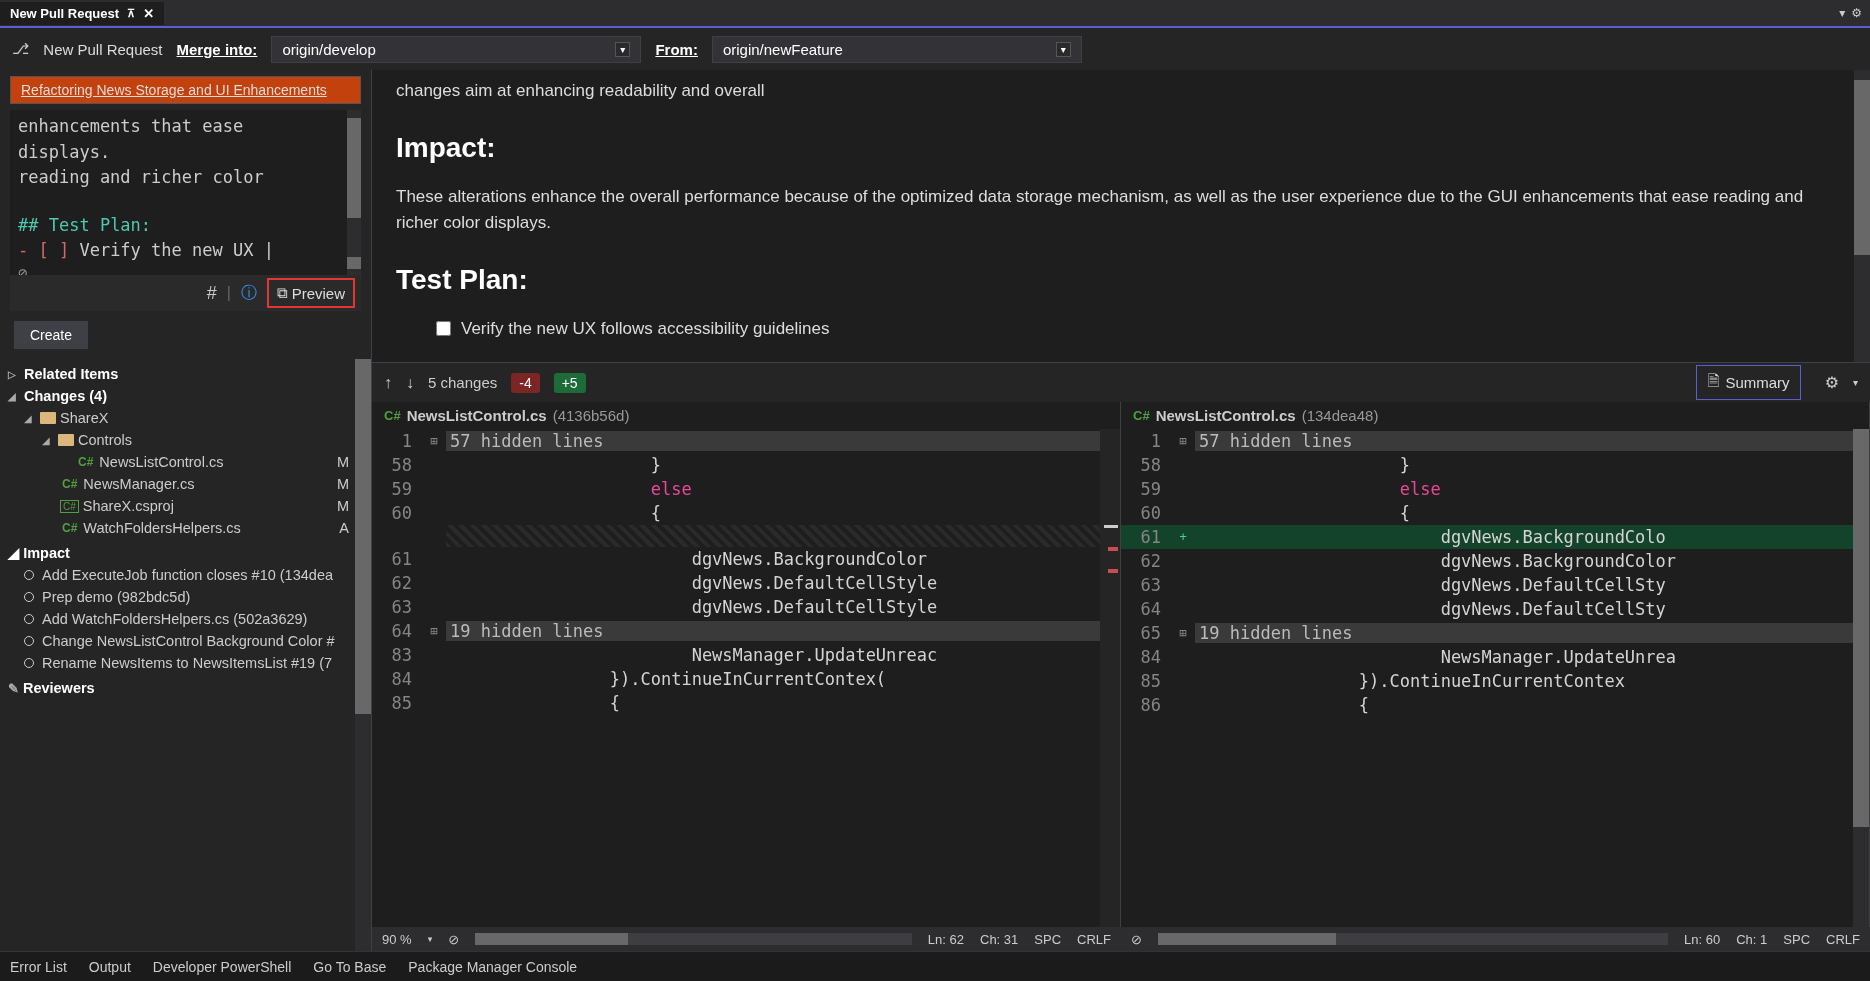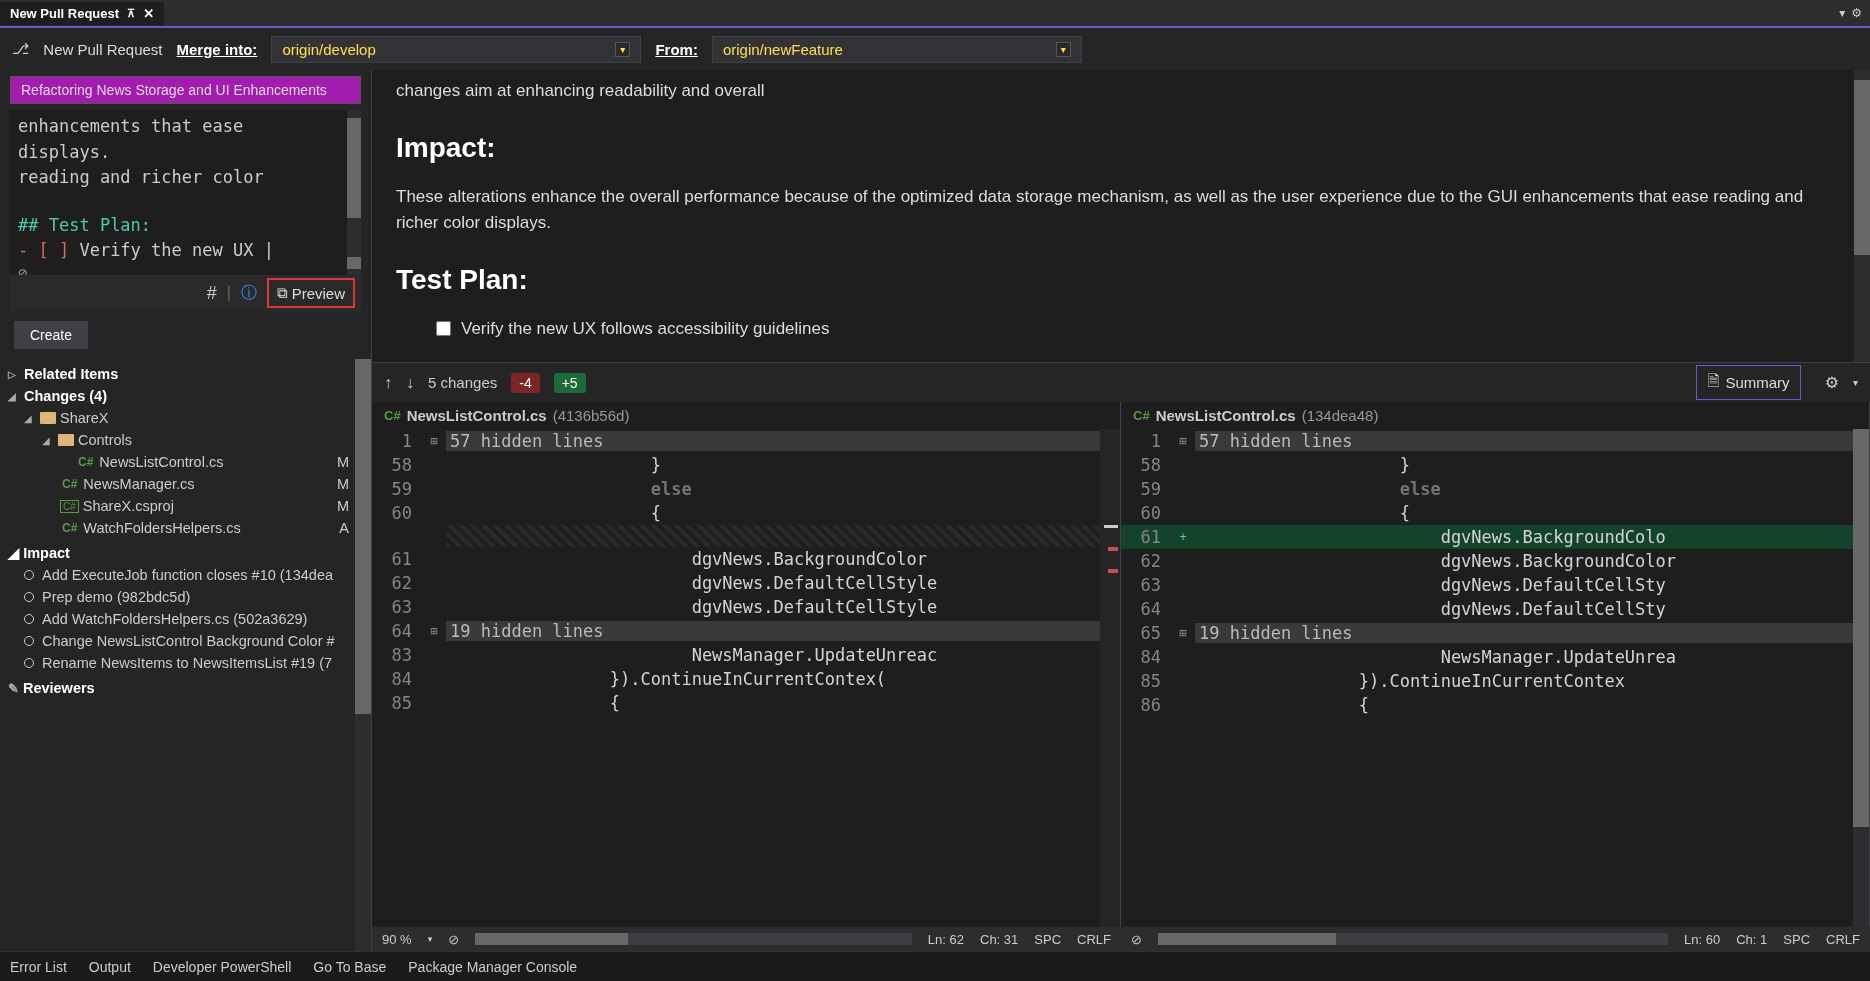--- a/index.html
+++ b/index.html
@@ -5,25 +5,25 @@
 * { margin: 0; padding: 0; box-sizing: border-box; }
 body { font-family: 'Segoe UI', Tahoma, sans-serif; background: #1e1e1e; color: #ccc; overflow: hidden; width: 1870px; height: 981px; }
 .titlebar { height: 28px; background: #2d2d30; display: flex; align-items: center; border-bottom: 2px solid #5e5ecf; }
 .titlebar-tab { background: #1e1e1e; padding: 4px 10px; display: flex; align-items: center; gap: 8px; font-size: 13px; font-weight: 600; color: #fff; }
 .titlebar-right { margin-left: auto; display: flex; gap: 6px; padding-right: 8px; }
 .titlebar-right span { color: #ccc; font-size: 12px; cursor: pointer; }
 .toolbar { height: 42px; background: #252526; display: flex; align-items: center; padding: 0 12px; gap: 14px; font-size: 15px; }
 .toolbar .icon { color: #ccc; }
 .toolbar .label { color: #ddd; }
 .toolbar .merge-label { font-weight: 600; color: #fff; text-decoration: underline; }
-.toolbar .dropdown { background: #333337; border: 1px solid #3f3f46; padding: 4px 10px; min-width: 370px; display: flex; align-items: center; justify-content: space-between; color: #fde047; }
+.toolbar .dropdown { background: #333337; border: 1px solid #3f3f46; padding: 4px 10px; min-width: 370px; display: flex; align-items: center; justify-content: space-between; color: #ffffff; }
 .dropdown .chev { border: 1px solid #555; padding: 1px 4px; font-size: 10px; background: #2a2a2a; }
 .content { display: flex; height: calc(100% - 28px - 42px - 30px); }
 .left-panel { width: 372px; background: #252526; display: flex; flex-direction: column; border-right: 1px solid #3f3f46; position: relative; }
-.title-input { margin: 6px 10px; background: #a21caf; border: 1px solid #555; padding: 5px 10px; color: #ddd; font-size: 14px; }
+.title-input { margin: 6px 10px; background: #c2410c; border: 1px solid #555; padding: 5px 10px; color: #ddd; font-size: 14px; text-decoration: underline; }
 .desc-editor { margin: 0 10px; height: 165px; background: #1e1e1e; font-family: 'Consolas', monospace; font-size: 17px; line-height: 1.5; padding: 4px 8px; color: #ccc; overflow: hidden; position: relative; }
 .desc-editor .kw { color: #4ec9b0; }
 .desc-editor .bul { color: #d16969; }
 .copilot { font-size: 15px; line-height: 1; margin-top: 2px; color: #999; }
 .editor-toolbar { margin: 0 10px; height: 36px; display: flex; align-items: center; justify-content: flex-end; gap: 10px; padding: 0 6px; background: #2a2a2a; }
 .editor-toolbar .hash { font-size: 18px; color: #ccc; }
 .editor-toolbar .pipe { color: #666; }
 .editor-toolbar .info { color: #3794ff; font-size: 16px; }
 .preview-btn { display: flex; align-items: center; gap: 4px; border: 2px solid #e03636; padding: 4px 8px; color: #ddd; font-size: 15px; }
 .create-btn { margin: 10px 14px; background: #3f3f46; color: #fff; padding: 6px 16px; border: none; width: fit-content; font-size: 14px; }
@@ -56,21 +56,21 @@
 .diff-files { display: flex; flex: 1; }
 .diff-file { flex: 1; background: #1e1e1e; display: flex; flex-direction: column; border-right: 1px solid #3f3f46; }
 .file-header { padding: 5px 12px; font-size: 15px; display: flex; gap: 6px; align-items: center; }
 .file-header .cs { color: #519f3e; font-weight: bold; font-size: 13px; }
 .file-header .hash-ref { color: #999; }
 .code-lines { flex: 1; font-family: Consolas, monospace; font-size: 17px; overflow: hidden; position: relative; }
 .code-line { display: flex; min-height: 24px; align-items: center; }
 .lnum { width: 50px; text-align: right; padding-right: 10px; color: #858585; flex-shrink: 0; }
 .gut { width: 24px; text-align: center; color: #858585; flex-shrink: 0; font-size: 12px; }
 .code { white-space: pre; color: #d4d4d4; }
-.code .kw2 { color: #737373; font-weight: bold; }
+.code .kw2 { color: #ec4899; }
 .hidden-lines { background: #3a3a3a; color: #bbb; padding-left: 4px; flex: 1; }
 .code-line.added { background: #13432a; }
 .code-line.added .gut-plus { color: #4ec9b0; }
 .hatch { height: 22px; background: repeating-linear-gradient(45deg, #2a2a2a, #2a2a2a 4px, #1e1e1e 4px, #1e1e1e 8px); margin-left: 74px; }
 .diff-status { height: 24px; background: #2d2d30; display: flex; align-items: center; padding: 0 10px; gap: 16px; font-size: 13px; color: #ccc; }
 .diff-status .hscroll { flex: 1; height: 12px; background: #3e3e42; position: relative; }
 .diff-status .hscroll .thumb { position: absolute; height: 100%; background: #686868; }
 .bottom-bar { height: 30px; background: #1b1b1c; border-top: 1px solid #333; display: flex; align-items: center; padding: 0 10px; gap: 22px; font-size: 14px; color: #ccc; }
 .vscroll { width: 16px; background: #2d2d30; position: relative; }
 .vscroll .thumb { position: absolute; width: 100%; background: #686868; }

